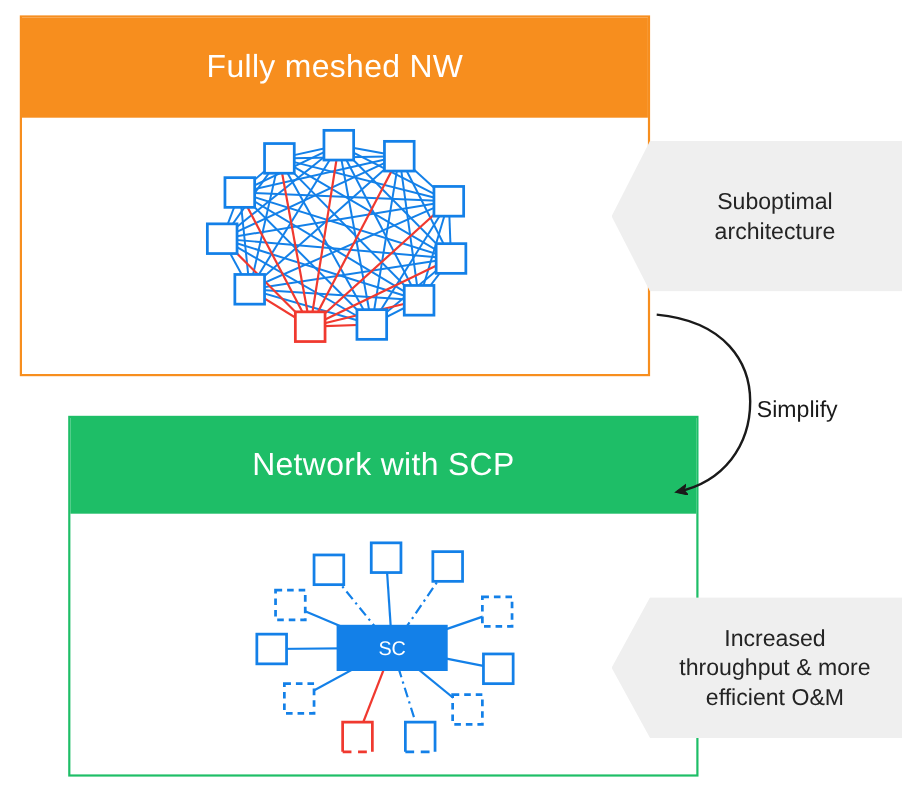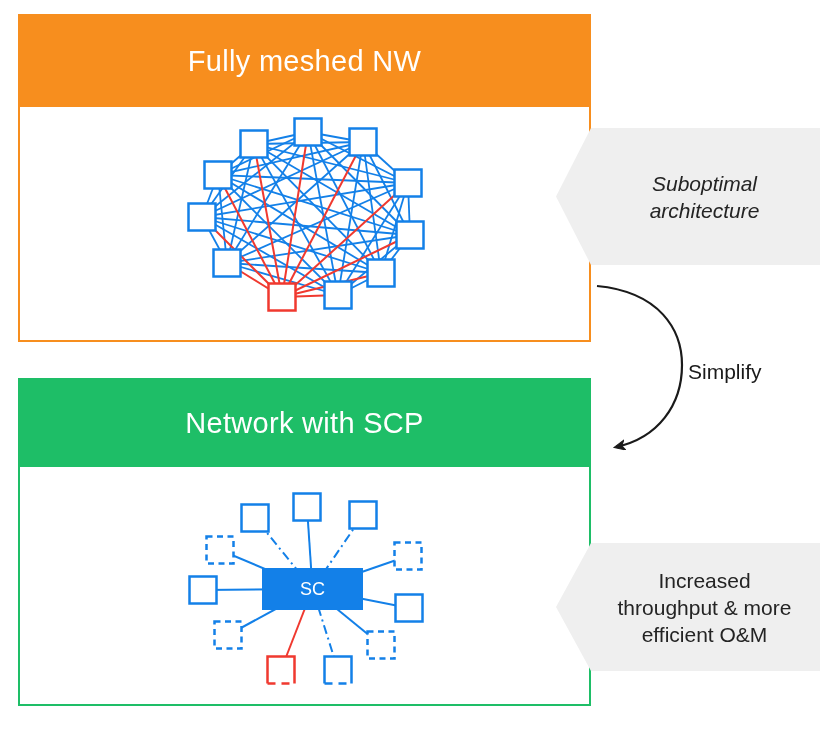--- a/index.html
+++ b/index.html
@@ -2,37 +2,37 @@
 <html style="--orange: #F78E1E; --green: #1EBE67; --blue: #1380E8; --red: #F0392F; --callout_bg: #EFEFEF; --callout_text: #242424; --arrow: #1A1A1A;"><head>
 <meta charset="utf-8">
 <style>
   html,body{margin:0;padding:0;background:#fff;}
   #stage{
     position:relative;width:822px;height:737px;overflow:hidden;
     font-family:"Liberation Sans", sans-serif;background:#fff;
   }
   .panel{position:absolute;left:18px;width:569px;background:#fff;border:2px solid;text-align:right;}
   .panel.orange{top:14px;height:324px;border-color:var(--orange,#F78E1E);}
-  .panel.green{top:378px;height:324px;border-color:var(--green,#1EBE67);}
+  .panel.green{top:378px;height:324px;border-color:var(--green,#1EBE67);margin-left:44px;}
   .panel-header{
     height:91px;display:flex;align-items:center;justify-content:center;
     color:#fff;font-size:29px;letter-spacing:.3px;
   }
   .panel.orange .panel-header{background:var(--orange,#F78E1E);}
   .panel.green .panel-header{background:var(--green,#1EBE67);height:87px;}
   .panel-body{position:relative;width:100%;}
   .panel-body svg{display:block;}
   .callout{
     position:absolute;left:556px;width:264px;background:var(--callout_bg,#EFEFEF);
     clip-path:polygon(35px 0, 100% 0, 100% 100%, 35px 100%, 0 50%);
     display:flex;align-items:center;justify-content:center;
     color:var(--callout_text,#242424);font-size:21px;line-height:27px;text-align:center;
   }
   .callout .callout-text{padding-left:33px;}
-  #callout-top{top:128px;height:137px;font-style:italic;}
+  #callout-top{top:128px;height:137px;}
   #callout-top .callout-text{max-width:165px;}
   #callout-bottom{top:543px;height:128px;}
   #callout-bottom .callout-text{max-width:195px;}
   #arrow-layer{position:absolute;left:590px;top:275px;width:232px;height:185px;}
   #arrow-layer text{
     font-family:"Liberation Sans", sans-serif;font-size:21px;
     fill:var(--arrow,#1A1A1A);
   }
 </style>
 </head>

